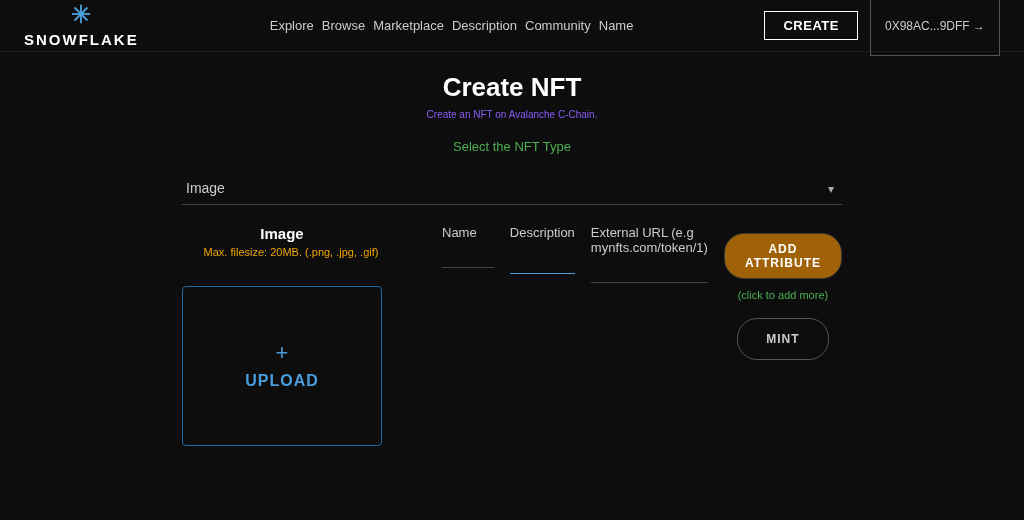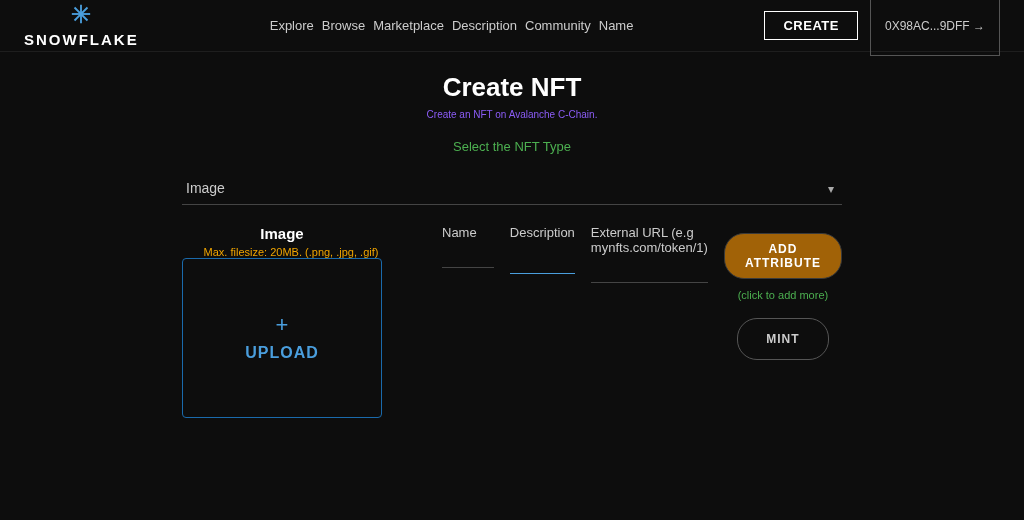--- a/index.html
+++ b/index.html
@@ -165,21 +165,21 @@
     .upload-title {
       font-size: 15px;
       font-weight: 600;
       color: #ffffff;
       margin-bottom: 4px;
     }
 
     .upload-subtitle {
       font-size: 11px;
       color: #f0a500;
-      margin-bottom: 0;
+      margin-bottom: 28px;
       padding-left: 18px;
     }
 
     .upload-box {
       width: 200px;
       height: 160px;
       border: 1.5px solid #1a6aab;
       border-radius: 4px;
       display: flex;
       flex-direction: column;

